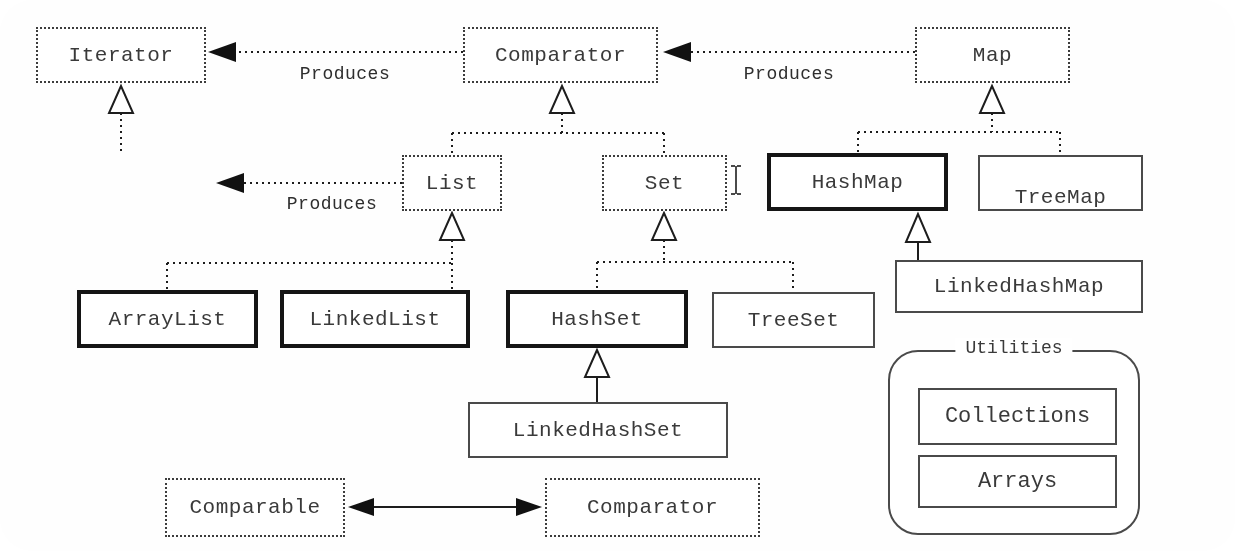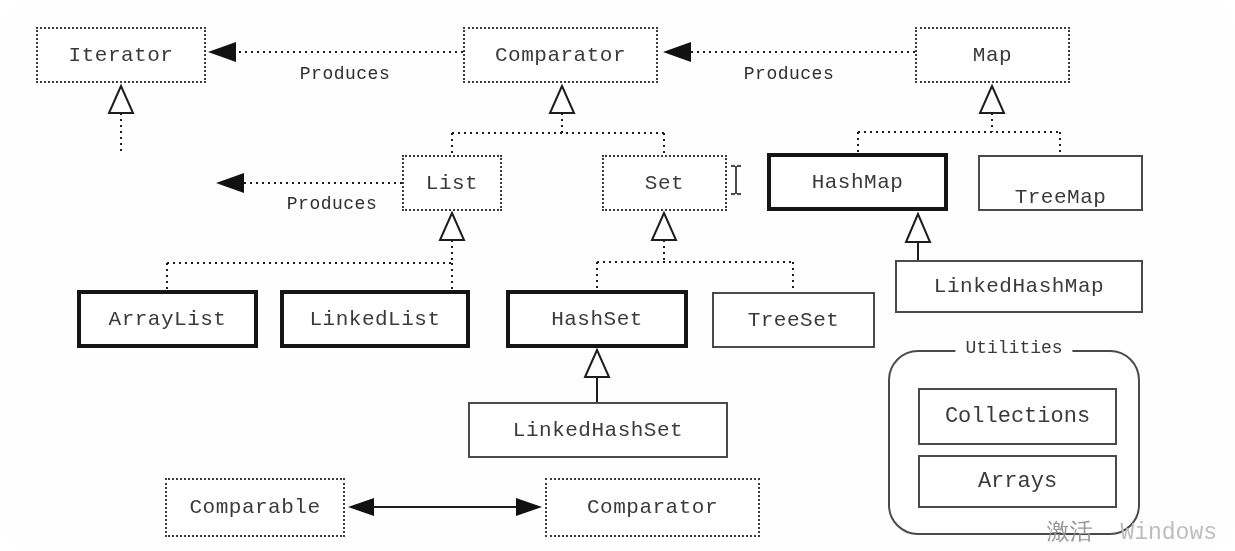--- a/index.html
+++ b/index.html
@@ -164,18 +164,14 @@
   <div class="util-group">
     <div class="util-title">Utilities</div>
     <div class="util-item" style="top:36px;">
       <span>Collections</span>
     </div>
     <div class="util-item" style="top:103px;height:53px;">
       <span>Arrays</span>
     </div>
   </div>
 
-  <div class="watermark">
-    <span class="cjk">激活</span>
-    <span class="latin">&nbsp;<span>Windows</span></span>
-  </div>
 
 </div>
 
 </body></html>

